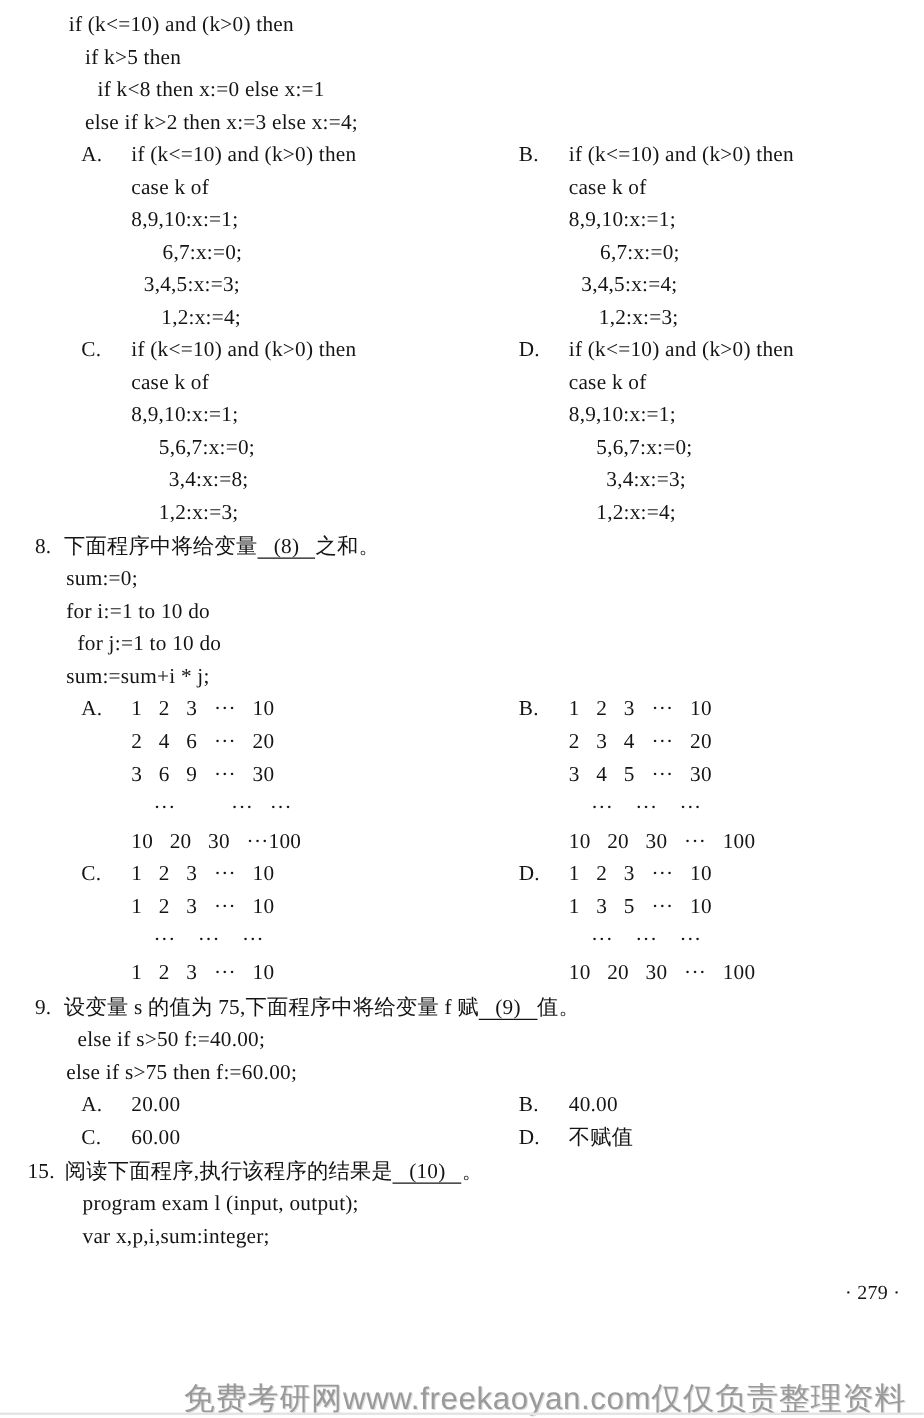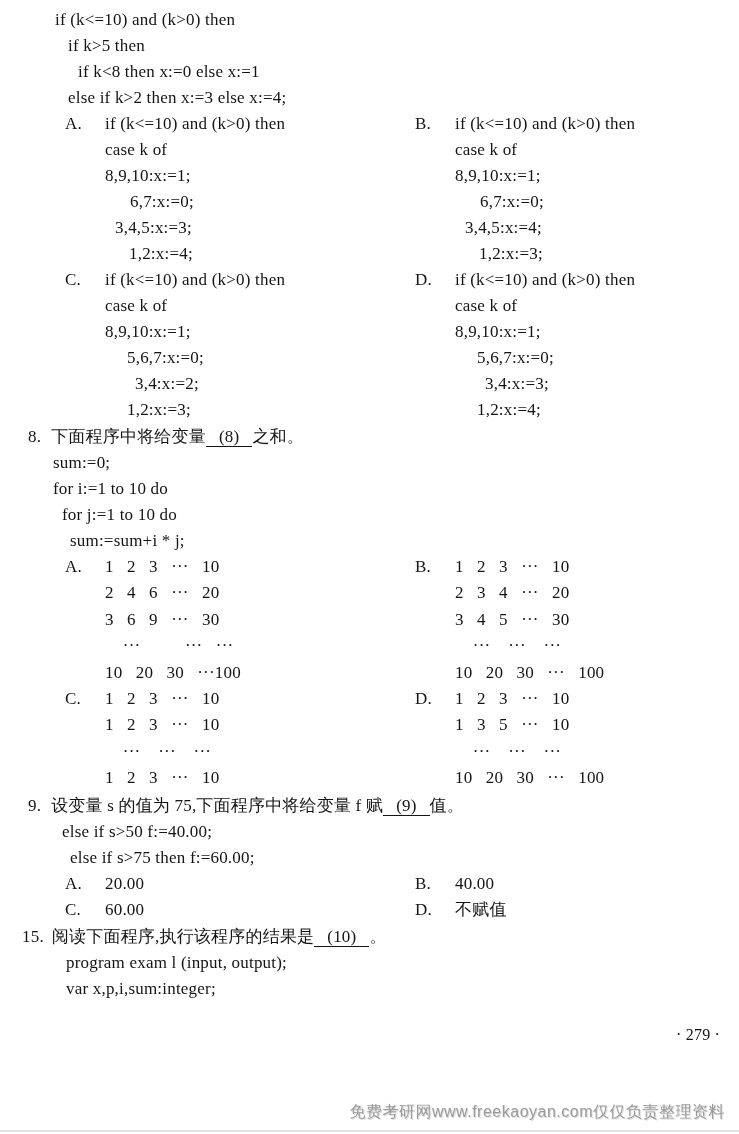--- a/index.html
+++ b/index.html
@@ -35,30 +35,30 @@
   
   .qheader{line-height:27px;margin-left:28px;white-space:pre-wrap;}
   .qheader .qnum{margin-right:10px;}
   .blank{border-bottom:1.5px solid #141414;padding:0 13px;}
   #q10 .qheader{margin-left:22px;}
   #q10 .qheader .qnum{margin-right:8px;}
 
   
   .codeblock{margin-left:53px;}
   .ci9{margin-left:9px}
-  .ci17{margin-left:17px}
+  .ci17{}
   #q10 .codeblock{margin-left:66px;}
 
   
   .trow{line-height:26.4px;white-space:pre;}
 
   .page-number{position:absolute;left:676px;top:1026px;font-size:16px;}
   .watermark{
     position:absolute;right:14px;top:1102px;
-    font-size:16px;color:#9a9a9a;
+    font-size:25px;color:#9a9a9a;
     font-family:"Liberation Sans","DejaVu Sans",sans-serif;
     text-shadow:1px 1px 0 #dcdcdc;letter-spacing:0.5px;
     white-space:pre;
   }
   .scan-strip{position:absolute;left:0;right:0;bottom:2px;height:2px;background:#e4e4e4;}
 </style>
 </head>
 <body>
 
 <div>
@@ -93,21 +93,21 @@
         <div class="oline ol5">1,2:x:=3;</div>
       </div>
     </div>
     <div class="option cd">
       <span class="olet">C.</span>
       <div>
         <div class="oline">if (k&lt;=10) and (k&gt;0) then</div>
         <div class="oline">case k of</div>
         <div class="oline">8,9,10:x:=1;</div>
         <div class="oline ol3">5,6,7:x:=0;</div>
-        <div class="oline ol4">3,4:x:=2;</div>
+        <div class="oline ol4">3,4:x:=8;</div>
         <div class="oline ol5">1,2:x:=3;</div>
       </div>
     </div>
     <div class="option cd">
       <span class="olet">D.</span>
       <div>
         <div class="oline">if (k&lt;=10) and (k&gt;0) then</div>
         <div class="oline">case k of</div>
         <div class="oline">8,9,10:x:=1;</div>
         <div class="oline ol3">5,6,7:x:=0;</div>

